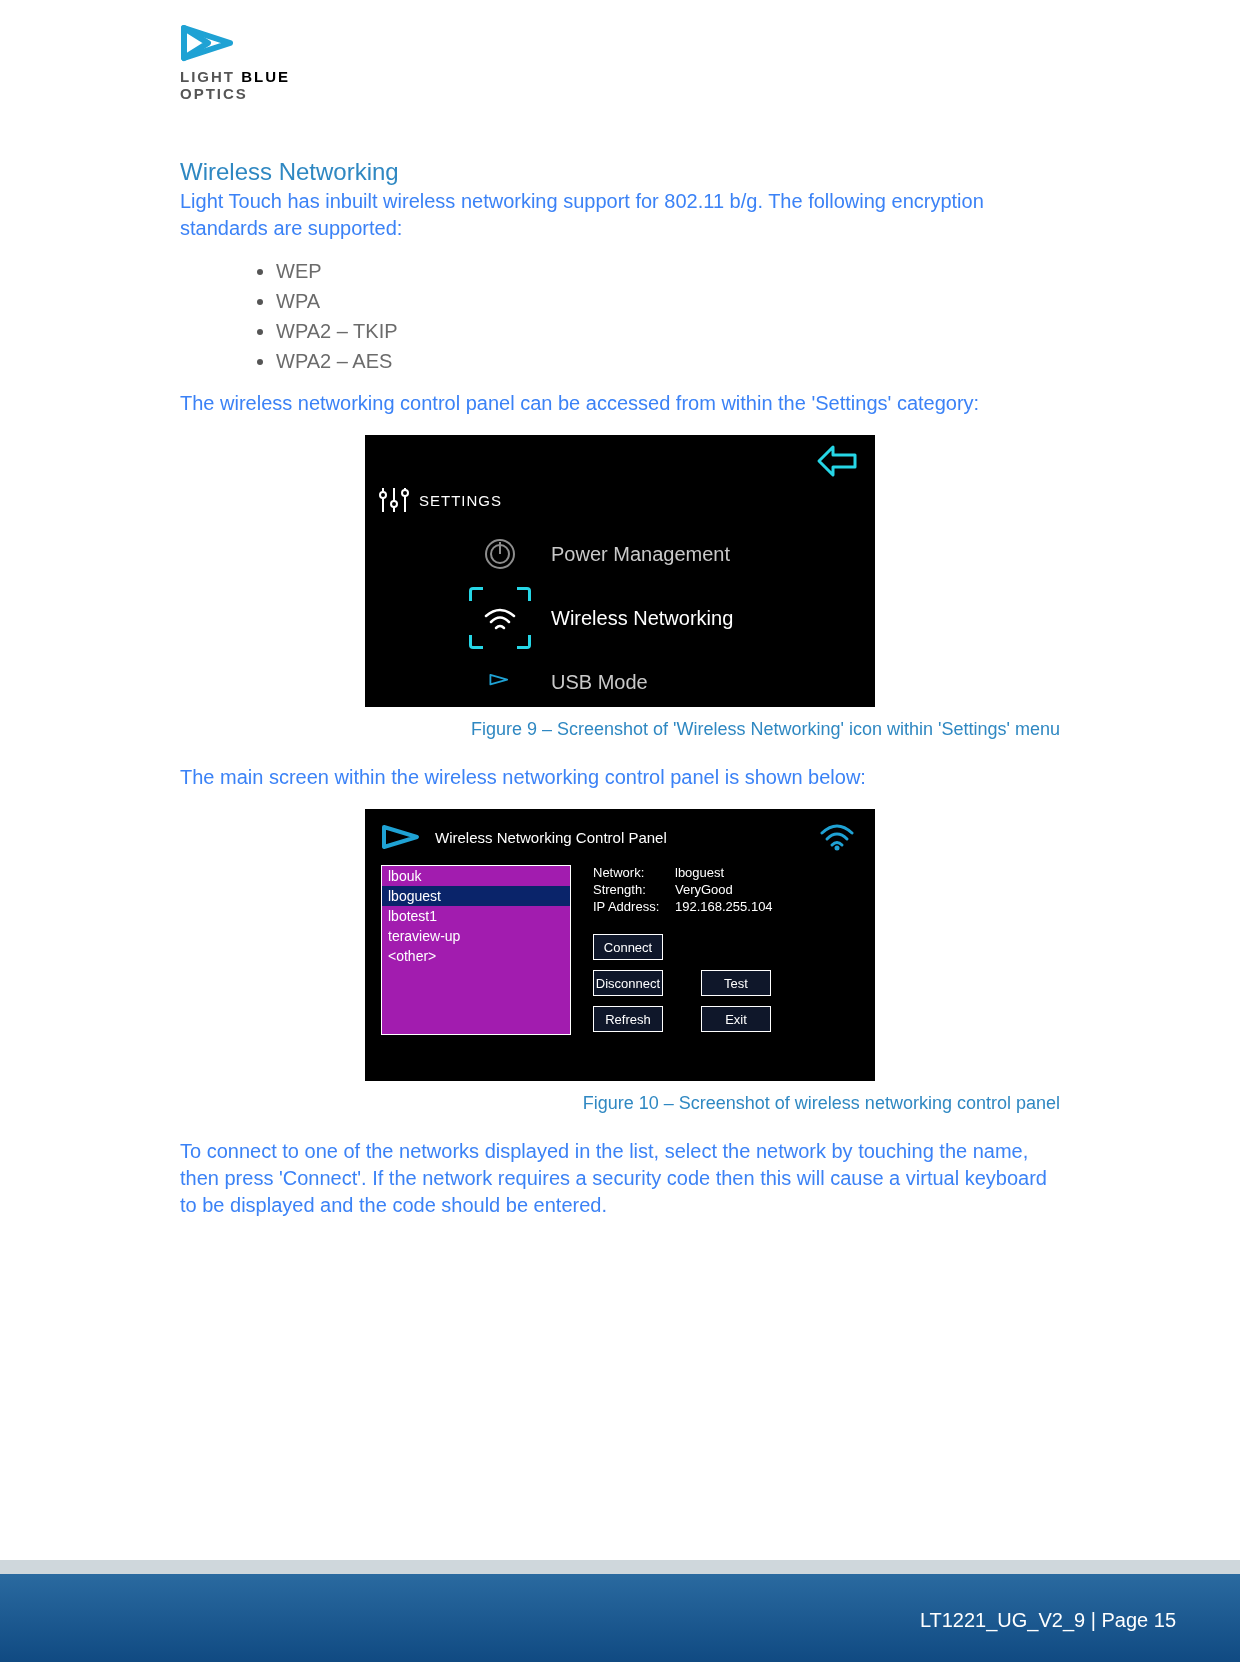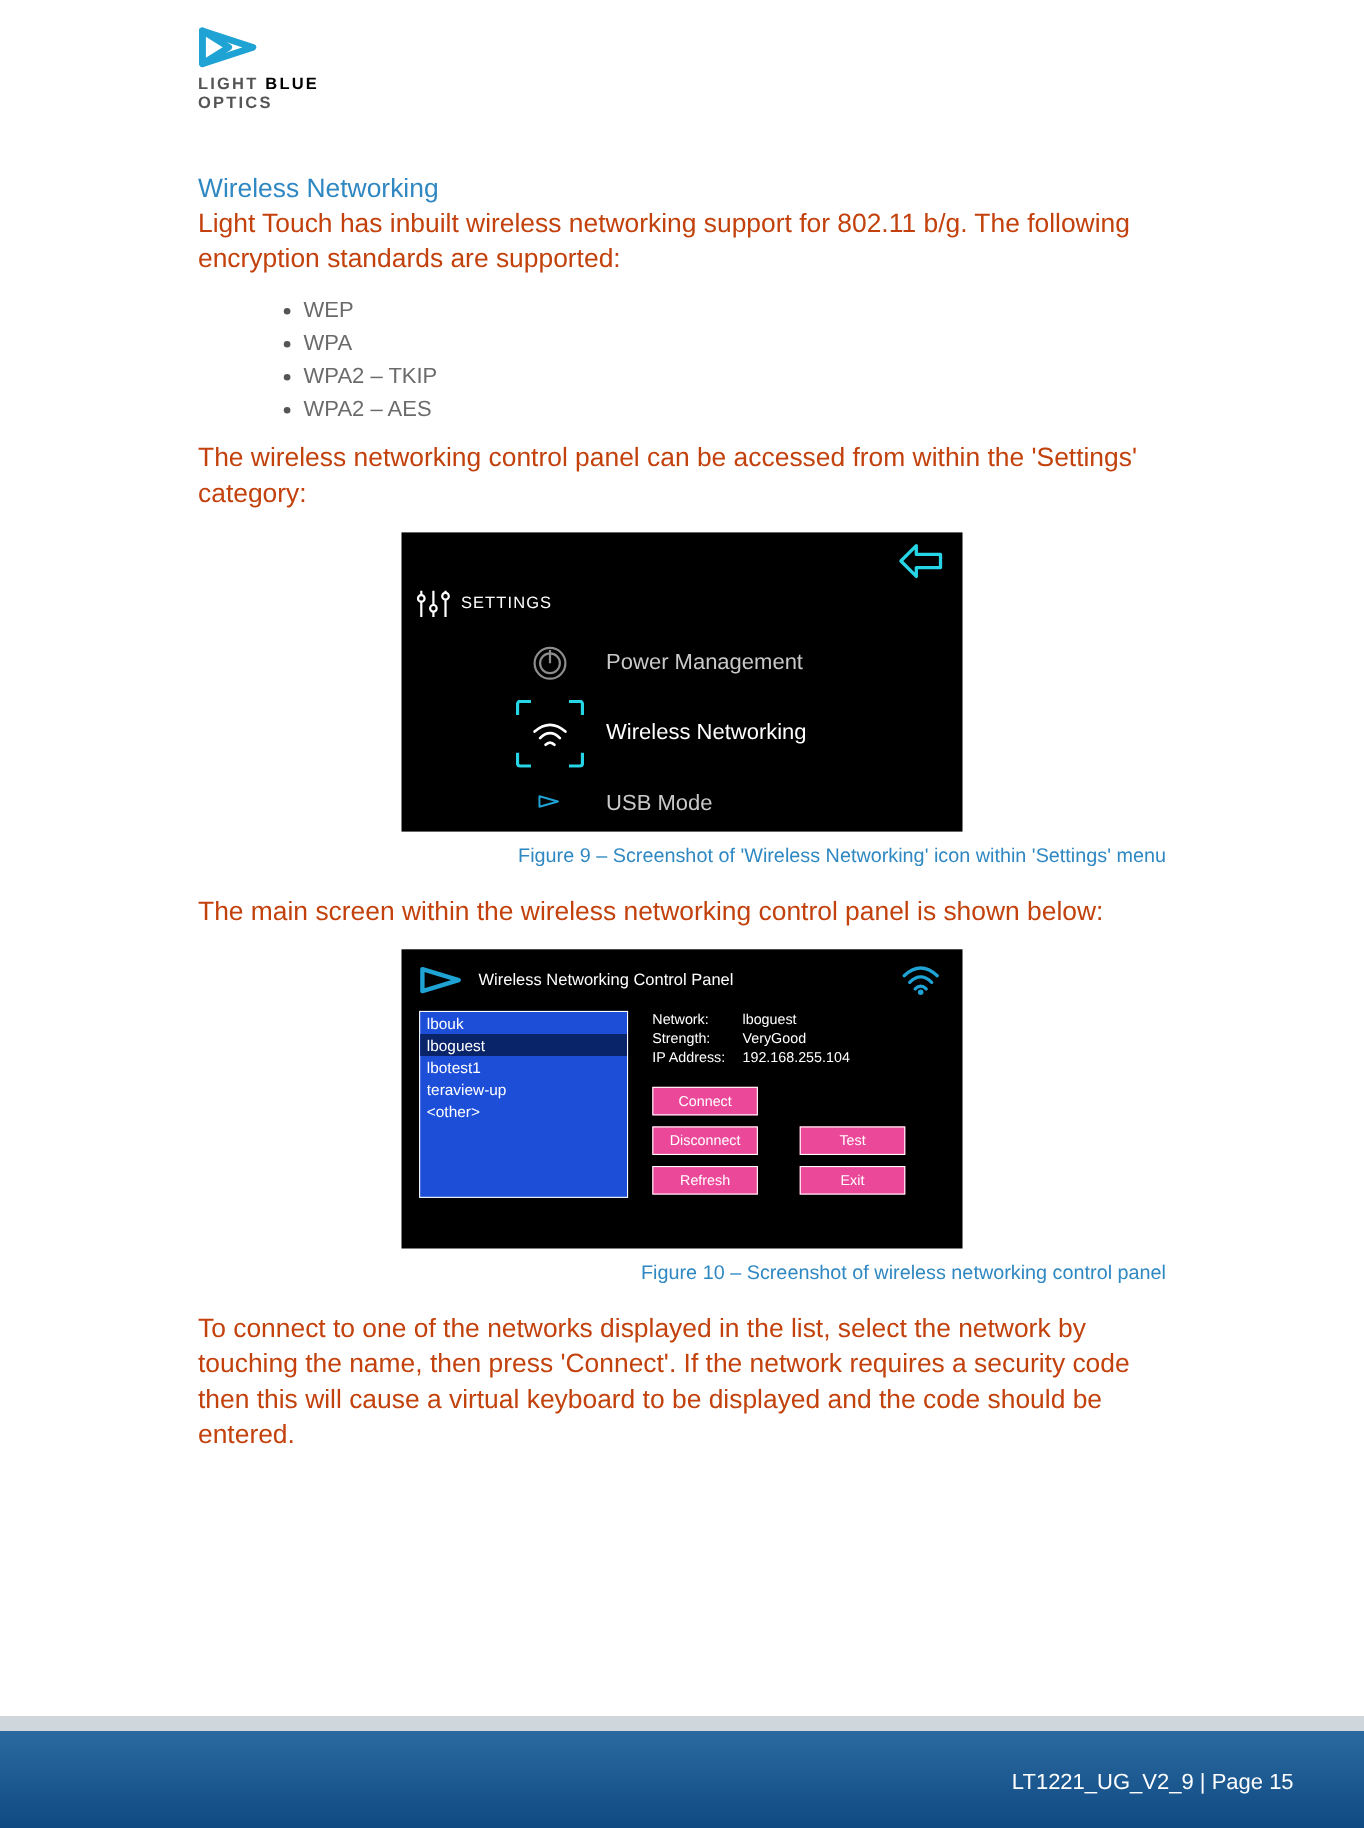--- a/index.html
+++ b/index.html
@@ -27,23 +27,23 @@
   }
   .logo-text .blue { color: #000000; }
 
   h2.section-title {
     color: #2f88c2;
     font-weight: 400;
     font-size: 24px;
     margin-bottom: 2px;
   }
   p.body {
-    font-size: 24px;
+    font-size: 20px;
     line-height: 1.35;
-    color: #c2410c;
+    color: #3b82f6;
     margin-bottom: 14px;
   }
   ul.enc-list {
     list-style: disc;
     padding-left: 96px;
     margin-bottom: 14px;
   }
   ul.enc-list li {
     font-size: 20px;
     color: #6b6b6b;
@@ -132,38 +132,38 @@
     display: flex; align-items: center;
     margin-bottom: 14px;
   }
   .wifi-hdr .lbo-ico { width: 42px; height: 26px; margin-right: 12px; }
   .wifi-hdr .title { font-size: 15px; flex: 1; }
   .wifi-hdr .wifi-ico { width: 36px; height: 28px; margin-right: 4px;}
   .wifi-body { display: flex; gap: 22px; }
   .net-list {
     width: 190px; height: 170px;
     border: 1px solid #fff;
-    background: #1d4ed8;
+    background: #a21caf;
     font-size: 14px;
   }
   .net-list .row { padding: 2px 6px; cursor: default;}
   .net-list .row.selected { background: #0a246a; color: #fff; }
   .wifi-right { flex: 1; }
   .info-grid {
     display: grid;
     grid-template-columns: 82px 1fr;
     font-size: 13px;
     row-gap: 2px;
     margin-bottom: 20px;
   }
   .btn-rows { display: flex; flex-direction: column; gap: 10px;}
   .btn-row { display: flex; gap: 38px;}
   .ui-btn {
-    border: 1px solid #fff; color:#fff; background:#ec4899;
-    font-size: 13px; width: 96px; height: 26px;
+    border: 1px solid #fff; color:#fff; background:#0f172a;
+    font-size: 13px; width: 70px; height: 26px;
     display:flex; align-items:center; justify-content:center;
   }
 
   
   .footer {
     position: absolute;
     left: 0; right: 0; bottom: 0;
     height: 102px;
     background: linear-gradient(#cfd7dc 0%, #cfd7dc 14px, #2a6aa0 14px, #104a82 100%);
   }

